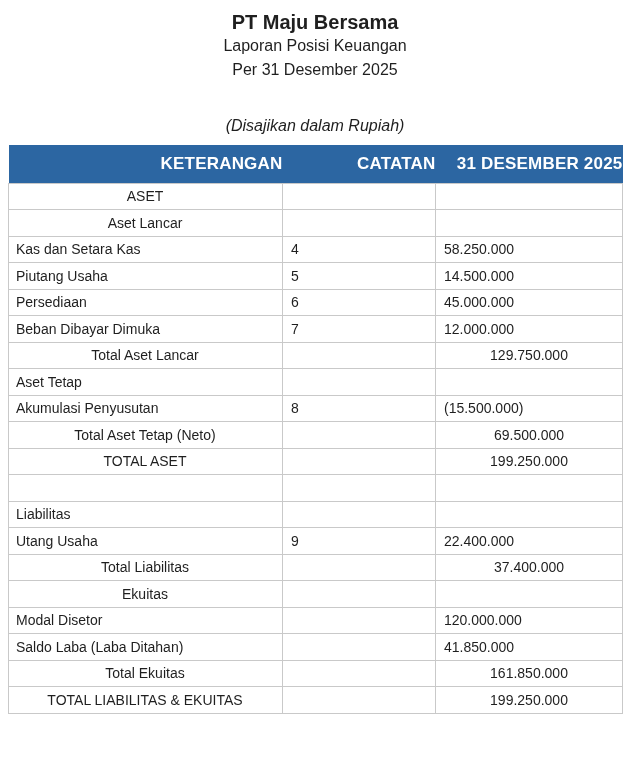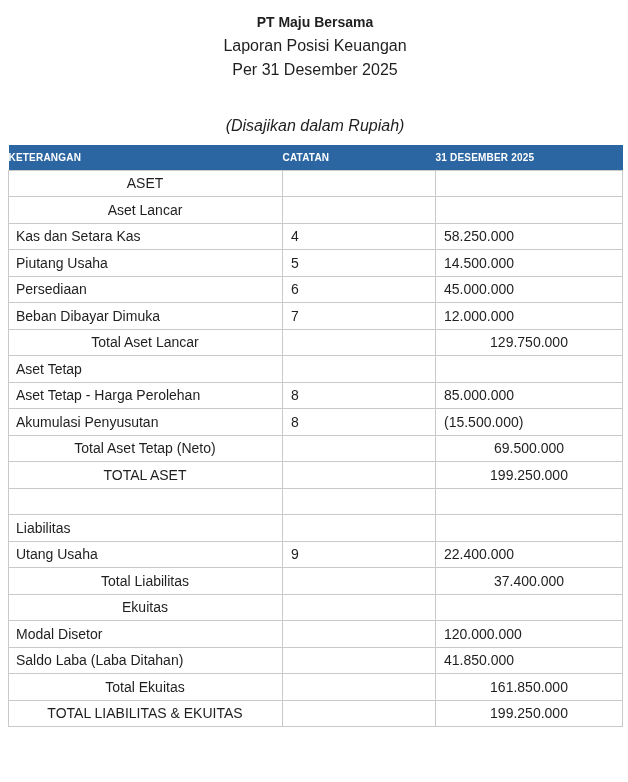--- a/index.html
+++ b/index.html
@@ -19,21 +19,21 @@
     width: 628px;
     height: 782px;
     padding: 10px 6px 0 8px;
     background: #ffffff;
   }
   .doc-header {
     text-align: center;
     margin-bottom: 7px;
   }
   .doc-header .company {
-    font-size: 14px;
+    font-size: 20px;
     font-weight: bold;
     line-height: 24px;
     text-align: center;
   }
   .doc-header .line {
     font-size: 16px;
     font-weight: normal;
     line-height: 24px;
   }
   .doc-header .note {
@@ -46,24 +46,24 @@
     width: 614px;
     border-collapse: collapse;
     table-layout: fixed;
   }
   table.sheet col.c-label   { width: 274px; }
   table.sheet col.c-catatan { width: 153px; }
   table.sheet col.c-amount  { width: 187px; }
   table.sheet thead th {
     background: var(--header-bg);
     color: var(--header-text);
-    font-size: 10px;
+    font-size: 17px;
     font-weight: bold;
-    height: 25px;
-    text-align: left;
+    height: 38px;
+    text-align: right;
     letter-spacing: 0.2px;
     border: none;
     padding: 0;
   }
   table.sheet tbody td {
     border: 1px solid var(--row-border);
     height: 26.5px;
     font-size: 14px;
     padding: 0 8px 0 7px;
     vertical-align: middle;
@@ -134,25 +134,20 @@
       <td class="cell-label">Total Aset Lancar</td>
       <td class="cell-catatan">&nbsp;</td>
       <td class="cell-amount">129.750.000</td>
     </tr>
         <tr>
       <td class="cell-label">Aset Tetap</td>
       <td class="cell-catatan">&nbsp;</td>
       <td class="cell-amount">&nbsp;</td>
     </tr>
         <tr>
-      <td class="cell-label">Aset Tetap - Harga Perolehan</td>
-      <td class="cell-catatan">8</td>
-      <td class="cell-amount">85.000.000</td>
-    </tr>
-        <tr>
       <td class="cell-label">Akumulasi Penyusutan</td>
       <td class="cell-catatan">8</td>
       <td class="cell-amount">(15.500.000)</td>
     </tr>
         <tr class="bold">
       <td class="cell-label">Total Aset Tetap (Neto)</td>
       <td class="cell-catatan">&nbsp;</td>
       <td class="cell-amount">69.500.000</td>
     </tr>
         <tr class="bold">

